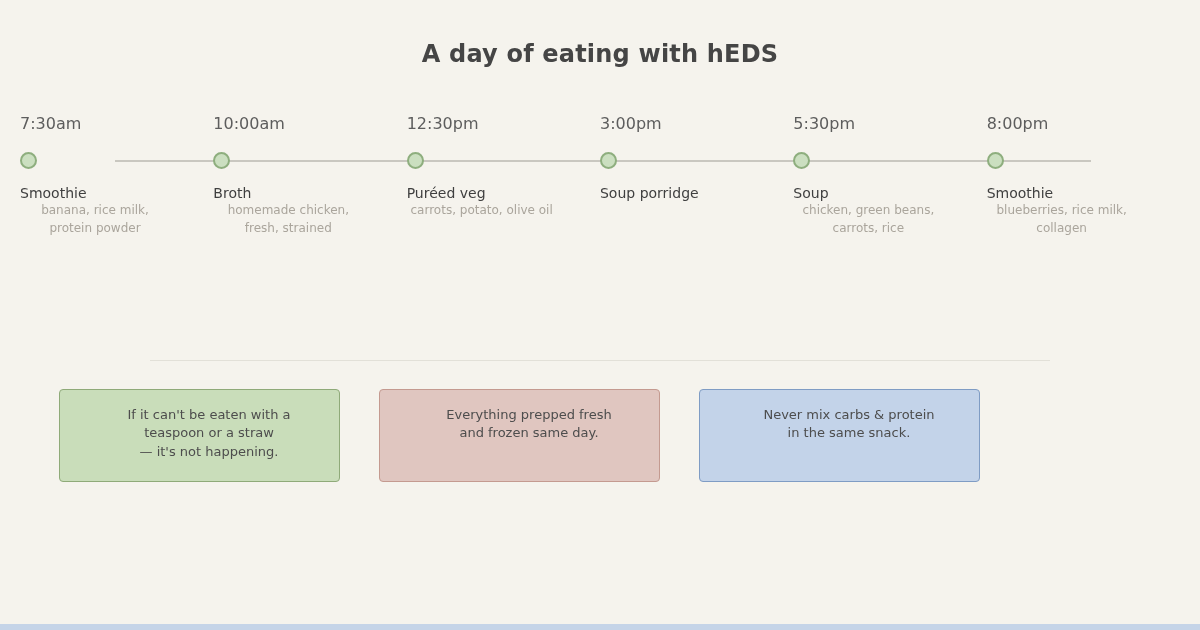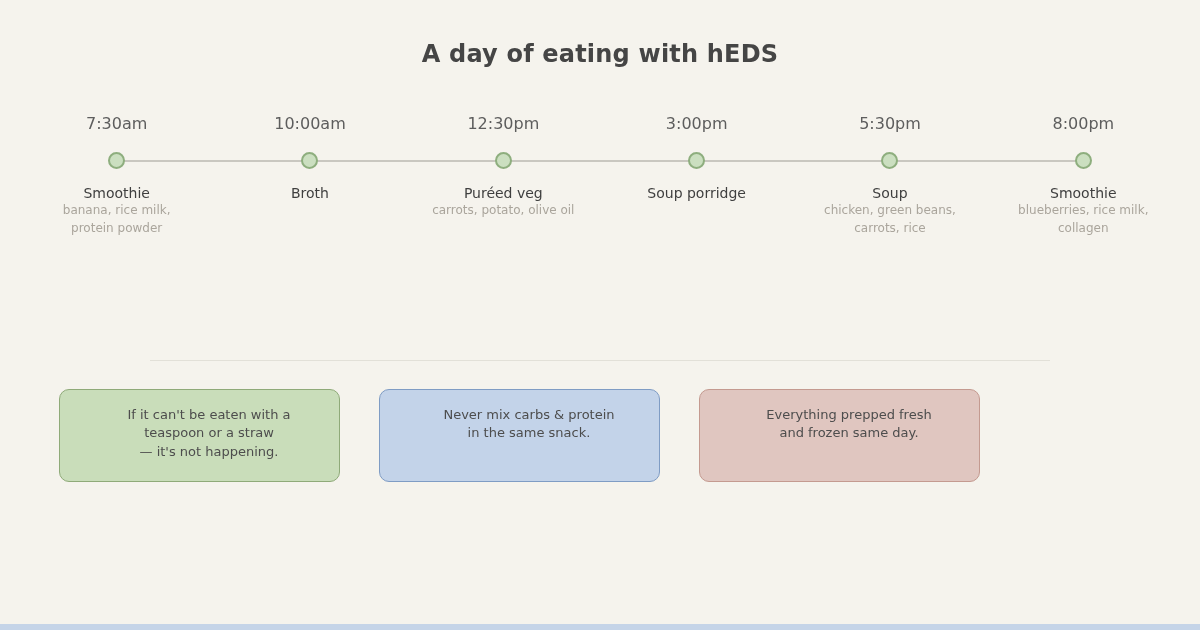--- a/index.html
+++ b/index.html
@@ -53,21 +53,20 @@
     position: absolute;
     left: 20px;
     right: 20px;
     top: 0;
     display: flex;
   }
   .node {
     flex: 1 1 0;
     display: flex;
     flex-direction: column;
-    align-items: center;
     position: relative;
   }
   .node-time {
     font-size: 16px;
     color: #5d5d5d;
     line-height: 1.1;
     height: 20px;
   }
   .node-dot {
     width: 13px;
@@ -108,21 +107,21 @@
   .cards {
     position: absolute;
     top: 389px;
     left: 59px;
     display: flex;
     gap: 39px;
   }
   .card {
     width: 281px;
     height: 93px;
-    border-radius: 10px;
+    border-radius: 4px;
     border: 1px solid;
     box-sizing: border-box;
     display: flex;
     justify-content: center;
     padding-top: 16px;
     padding-left: 19px;
   }
   .card-text {
     font-size: 13px;
     line-height: 1.42;
@@ -159,20 +158,21 @@
       <div class="node-time">7:30am</div>
       <div class="node-dot"></div>
       <div class="node-label">Smoothie</div>
       <div class="node-desc">banana, rice milk, protein powder</div>
     </div>
 
     <div class="node">
       <div class="node-time">10:00am</div>
       <div class="node-dot"></div>
       <div class="node-label">Broth</div>
+      <div class="node-desc">homemade chicken, fresh, strained</div>
     </div>
 
     <div class="node">
       <div class="node-time">12:30pm</div>
       <div class="node-dot"></div>
       <div class="node-label">Puréed veg</div>
       <div class="node-desc">carrots, potato, olive oil</div>
     </div>
 
     <div class="node">
@@ -199,23 +199,23 @@
 </div>
 
 <div class="divider"></div>
 
 <div class="cards">
   <div class="card card-green">
     <div class="card-text">If it can't be eaten with a
 teaspoon or a straw
 — it's not happening.</div>
   </div>
+  <div class="card card-pink">
+    <div class="card-text">Everything prepped fresh
+and frozen same day.</div>
+  </div>
   <div class="card card-blue">
     <div class="card-text">Never mix carbs &amp; protein
 in the same snack.</div>
   </div>
-  <div class="card card-pink">
-    <div class="card-text">Everything prepped fresh
-and frozen same day.</div>
-  </div>
 </div>
 
 <div class="bottom-bar"></div>
 
 </body></html>

